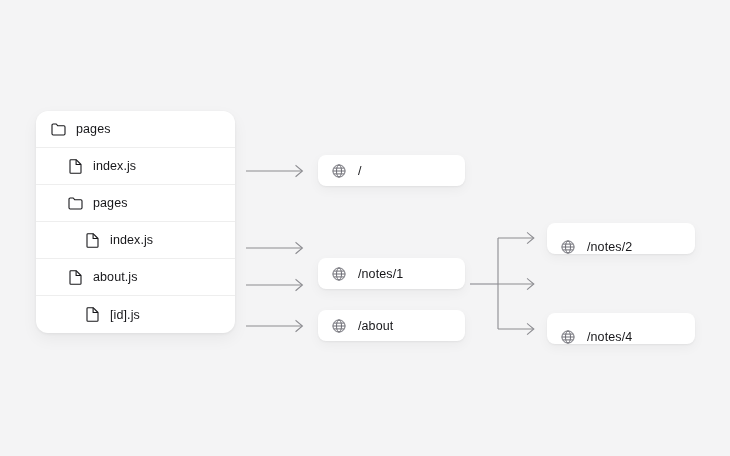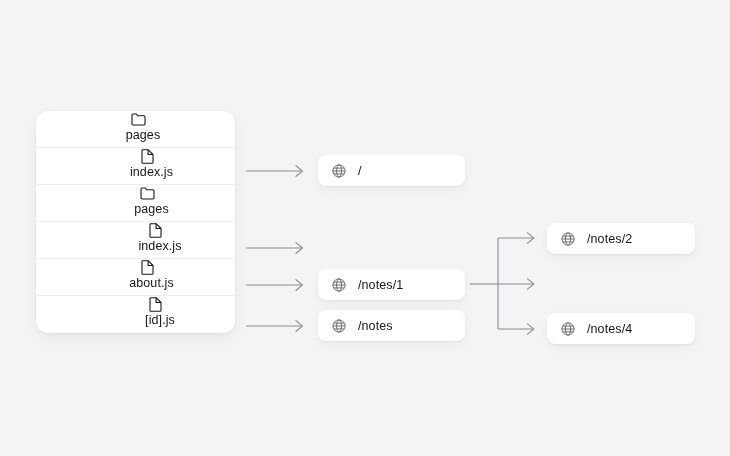--- a/index.html
+++ b/index.html
@@ -35,21 +35,20 @@
     box-shadow: 0 1px 3px rgba(0,0,0,0.06), 0 6px 16px rgba(0,0,0,0.05);
     overflow: hidden;
   }
 
   .tree-row {
     height: 37px;
     display: flex;
     align-items: center;
     border-bottom: 1px solid #eeeeee;
     padding-right: 8px;
-    flex-direction: column;
   }
   .tree-row:last-child { border-bottom: none; }
 
   .tree-row .icon-slot {
     width: 17px;
     height: 17px;
     flex: 0 0 17px;
     display: flex;
     align-items: center;
     justify-content: center;
@@ -87,21 +86,21 @@
   }
   .pill .pill-label {
     margin-left: 12px;
     font-size: 12.5px;
     color: #17171a;
     letter-spacing: 0.1px;
     white-space: nowrap;
   }
 
   .col-mid  { left: 318px; width: 147px; }
-  .col-right{ left: 547px; width: 148px; }
+  .col-right{ left: 547px; width: 148px; align-items: flex-end; }
 
   
   .conn { position: absolute; overflow: visible; }
 
   svg.conn path, svg.conn line { fill: none; stroke: #8b8b90; stroke-width: 1.1px; }
   svg.conn polyline.head { fill: none; stroke: #8b8b90; stroke-width: 1.1px;
                            stroke-linecap: square; stroke-linejoin: miter; }
 
   .folder-ico, .file-ico, .globe-ico { display: block; }
 </style>
@@ -215,21 +214,21 @@
         <ellipse cx="7" cy="7" rx="2.5" ry="6.1" fill="none" stroke="#6e6e76" stroke-width="1"></ellipse>
         <line x1="0.9" y1="7" x2="13.1" y2="7" stroke="#6e6e76" stroke-width="1"></line>
         <line x1="1.9" y1="4.1" x2="12.1" y2="4.1" stroke="#6e6e76" stroke-width="1"></line>
         <line x1="1.9" y1="9.9" x2="12.1" y2="9.9" stroke="#6e6e76" stroke-width="1"></line>
       </svg>
     </span>
     <span class="pill-label">/</span>
   </div>
 
 
-  <div class="pill col-mid" style="top:269px;">
+  <div class="pill col-mid" style="top:258px;">
     <span class="globe-slot">
       <svg class="globe-ico" width="14" height="14" viewBox="0 0 14 14" aria-hidden="true">
         <circle cx="7" cy="7" r="6.1" fill="none" stroke="#6e6e76" stroke-width="1"></circle>
         <ellipse cx="7" cy="7" rx="2.5" ry="6.1" fill="none" stroke="#6e6e76" stroke-width="1"></ellipse>
         <line x1="0.9" y1="7" x2="13.1" y2="7" stroke="#6e6e76" stroke-width="1"></line>
         <line x1="1.9" y1="4.1" x2="12.1" y2="4.1" stroke="#6e6e76" stroke-width="1"></line>
         <line x1="1.9" y1="9.9" x2="12.1" y2="9.9" stroke="#6e6e76" stroke-width="1"></line>
       </svg>
     </span>
     <span class="pill-label">/notes/1</span>
@@ -238,21 +237,21 @@
   <div class="pill col-mid" style="top:310px;">
     <span class="globe-slot">
       <svg class="globe-ico" width="14" height="14" viewBox="0 0 14 14" aria-hidden="true">
         <circle cx="7" cy="7" r="6.1" fill="none" stroke="#6e6e76" stroke-width="1"></circle>
         <ellipse cx="7" cy="7" rx="2.5" ry="6.1" fill="none" stroke="#6e6e76" stroke-width="1"></ellipse>
         <line x1="0.9" y1="7" x2="13.1" y2="7" stroke="#6e6e76" stroke-width="1"></line>
         <line x1="1.9" y1="4.1" x2="12.1" y2="4.1" stroke="#6e6e76" stroke-width="1"></line>
         <line x1="1.9" y1="9.9" x2="12.1" y2="9.9" stroke="#6e6e76" stroke-width="1"></line>
       </svg>
     </span>
-    <span class="pill-label">/notes</span>
+    <span class="pill-label">/about</span>
   </div>
 
   <div class="pill col-right" style="top:223px;">
     <span class="globe-slot">
       <svg class="globe-ico" width="14" height="14" viewBox="0 0 14 14" aria-hidden="true">
         <circle cx="7" cy="7" r="6.1" fill="none" stroke="#6e6e76" stroke-width="1"></circle>
         <ellipse cx="7" cy="7" rx="2.5" ry="6.1" fill="none" stroke="#6e6e76" stroke-width="1"></ellipse>
         <line x1="0.9" y1="7" x2="13.1" y2="7" stroke="#6e6e76" stroke-width="1"></line>
         <line x1="1.9" y1="4.1" x2="12.1" y2="4.1" stroke="#6e6e76" stroke-width="1"></line>
         <line x1="1.9" y1="9.9" x2="12.1" y2="9.9" stroke="#6e6e76" stroke-width="1"></line>

